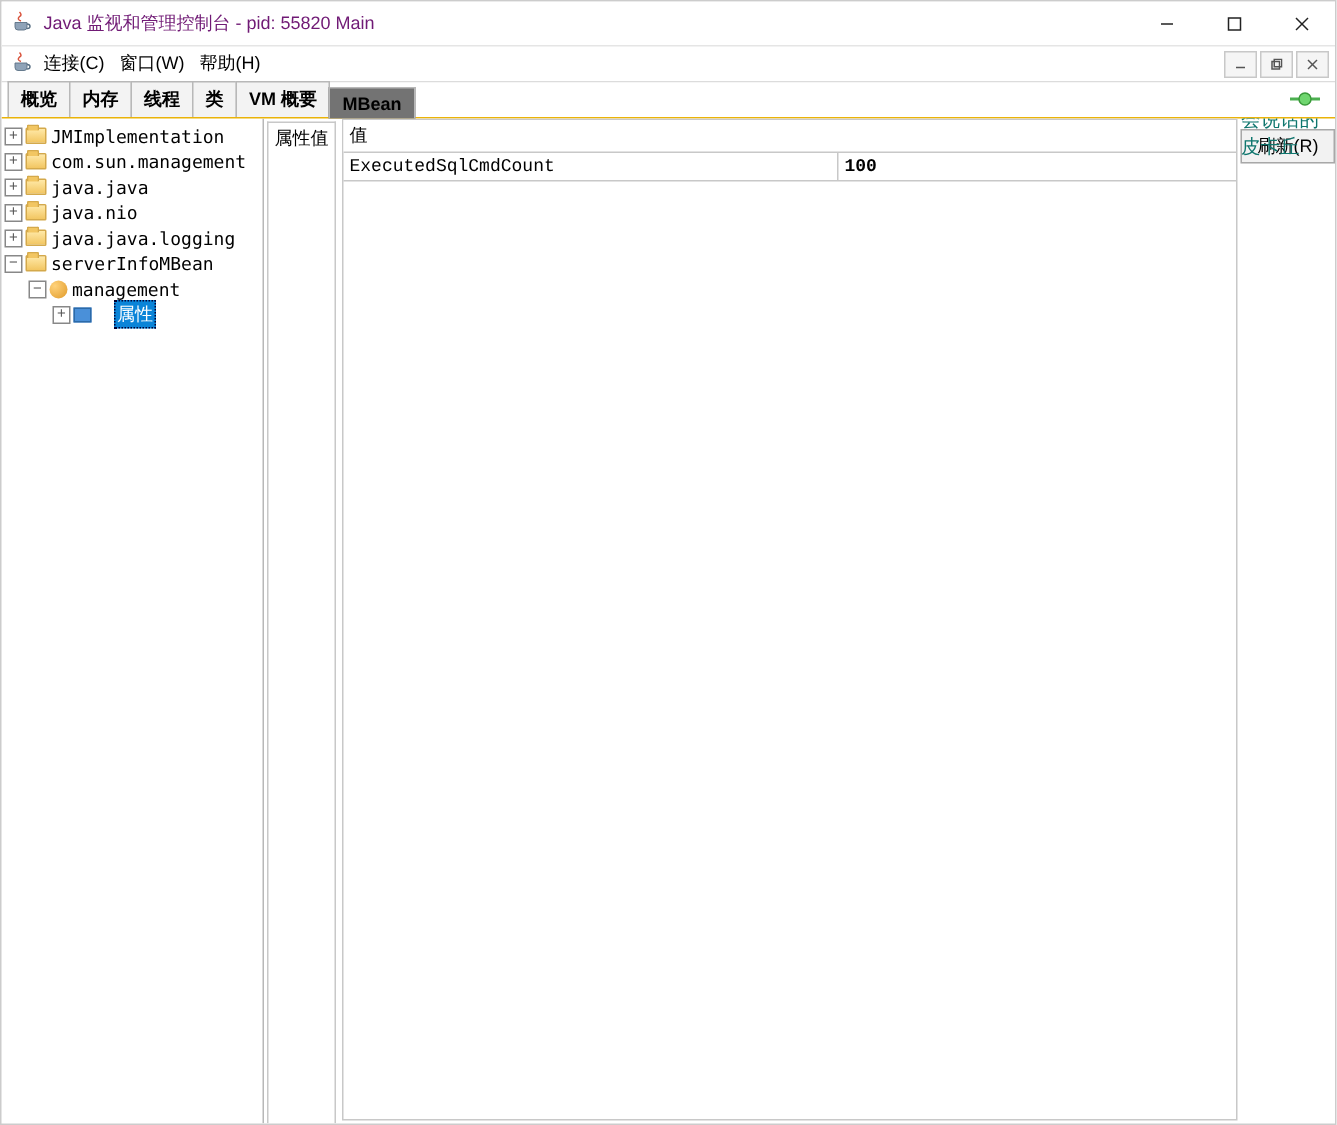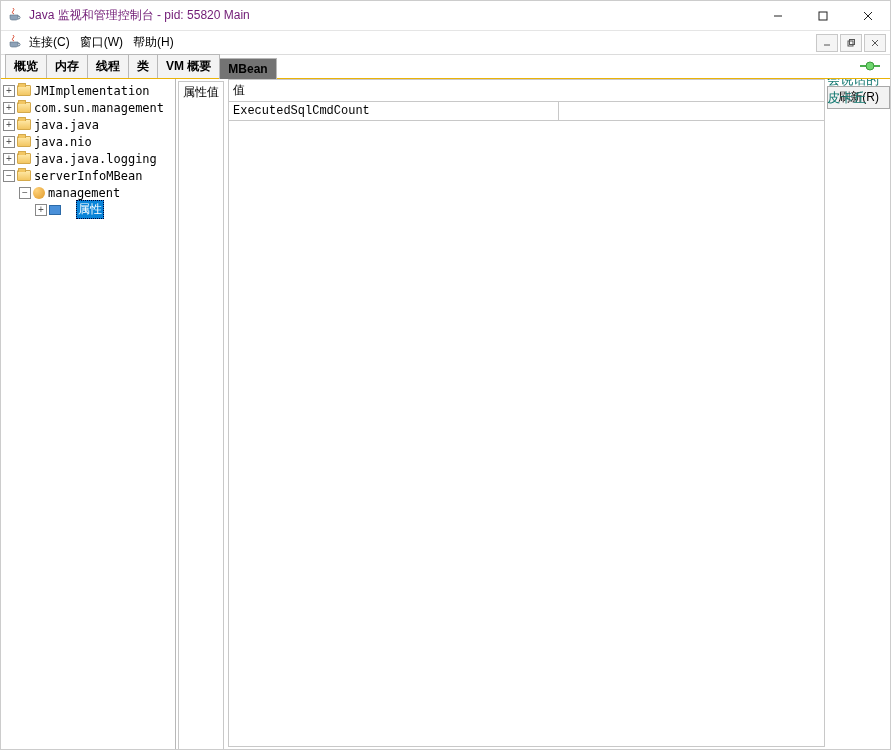--- a/index.html
+++ b/index.html
@@ -333,20 +333,21 @@
   </div>
 
   <div class="right">
     <div class="group-title">属性值</div>
     <div class="attr-table">
       <div class="attr-head">
         <div class="attr-cell val">值</div>
       </div>
       <div class="attr-row">
         <div class="attr-cell name">ExecutedSqlCmdCount</div>
+        <div class="attr-cell val bold">100</div>
       </div>
       <div class="attr-space"></div>
     </div>
     <div class="bottom-bar">
       <button class="refresh-btn">刷新(R)</button>
       <div class="watermark">CSDN @会说话的皮卡丘</div>
     </div>
   </div>
 </div>
 

